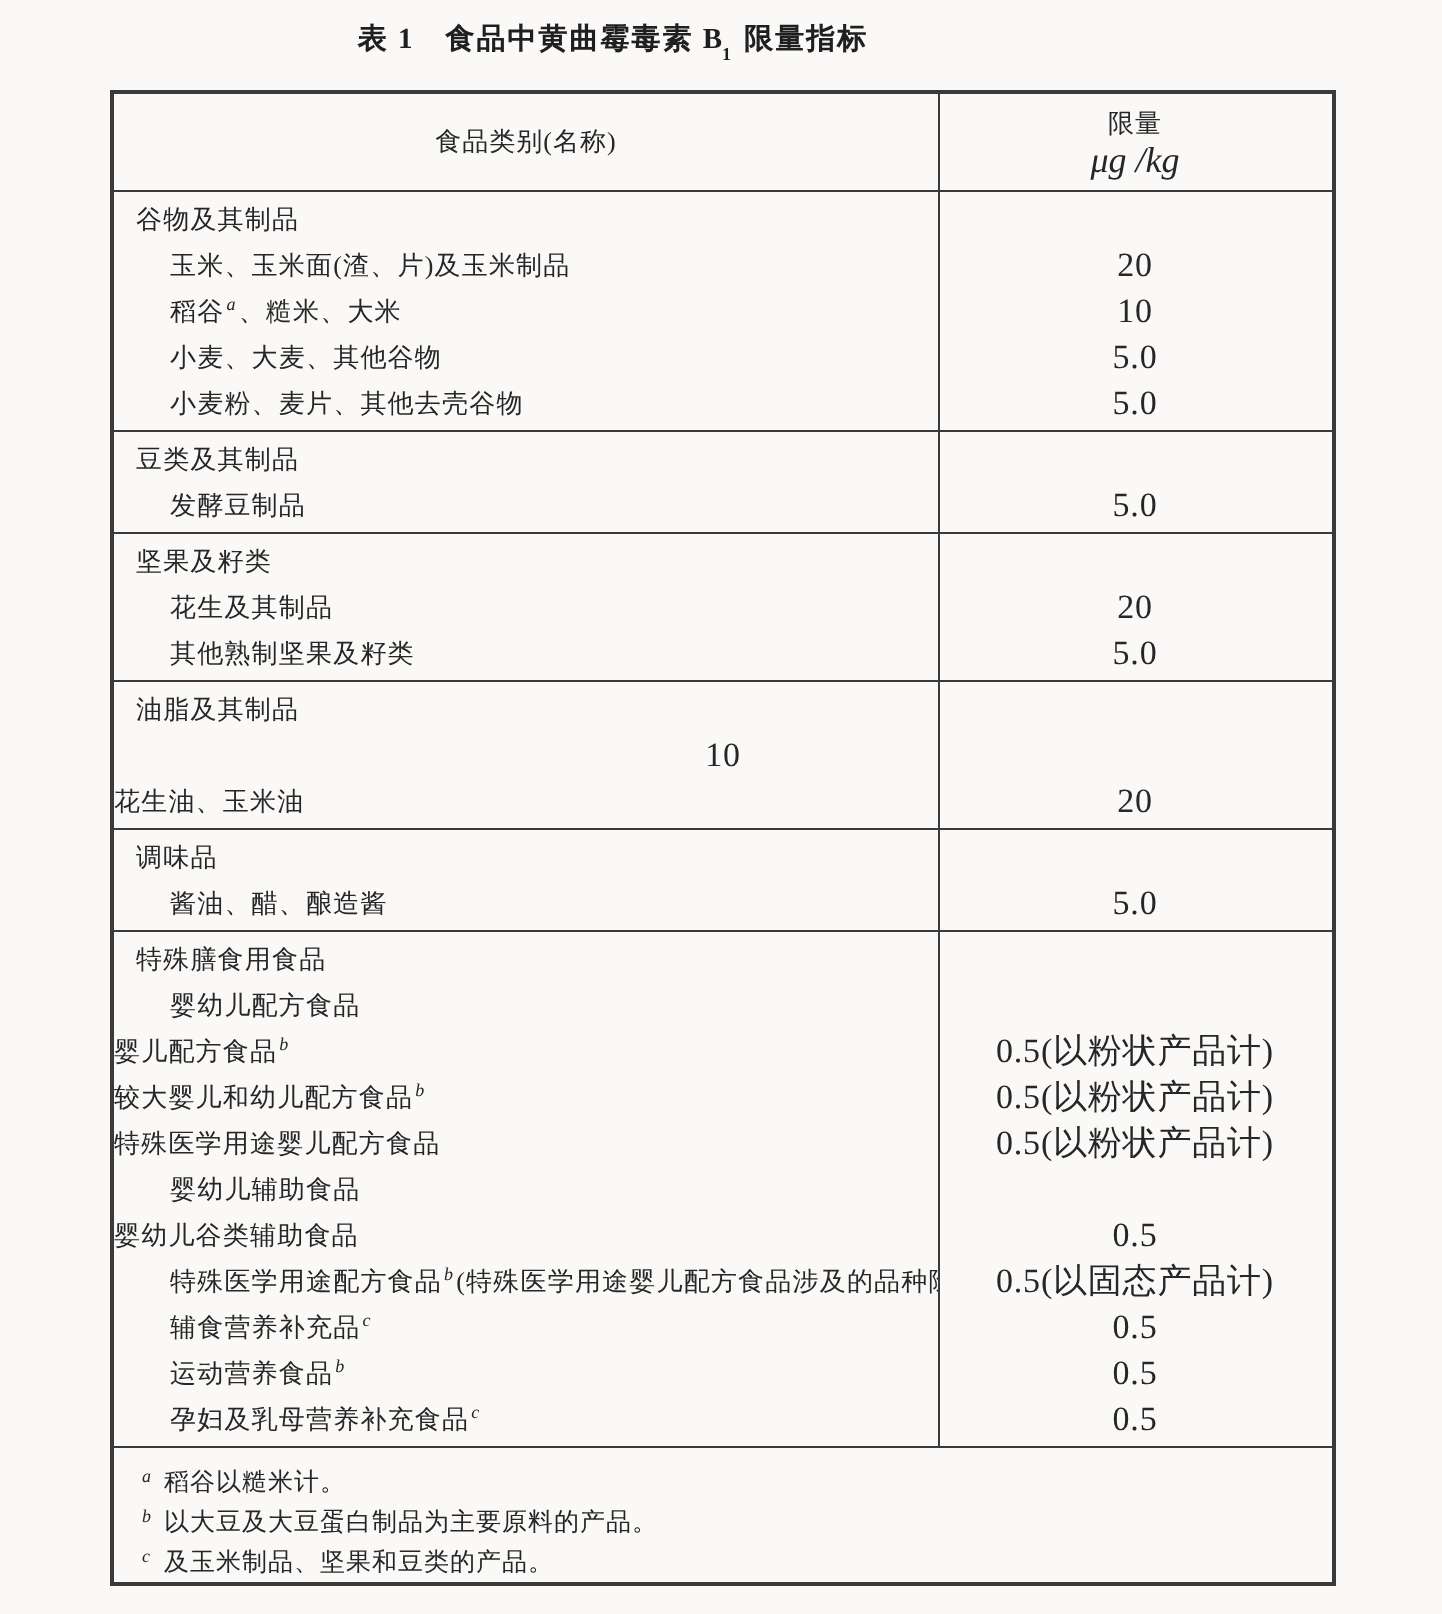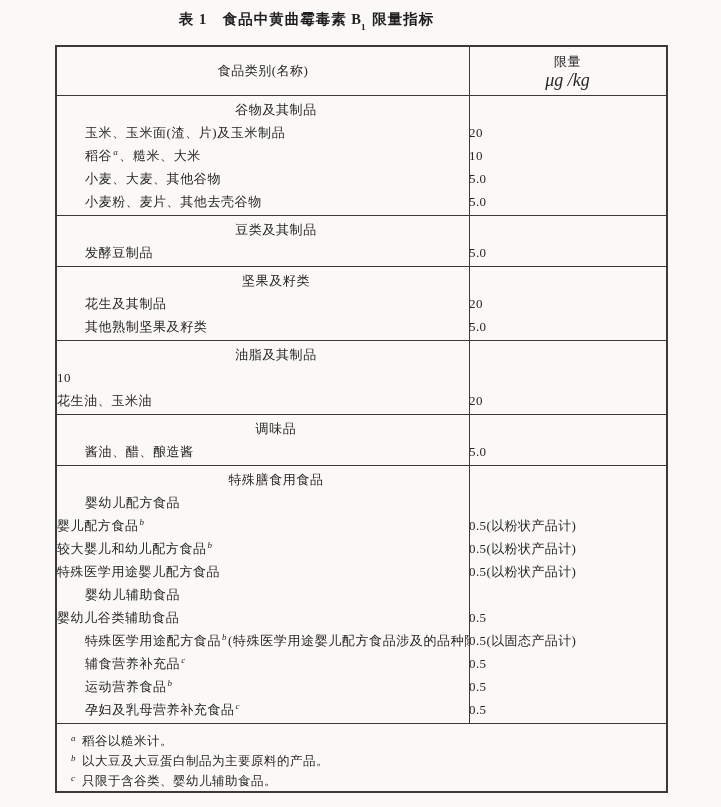--- a/index.html
+++ b/index.html
@@ -100,26 +100,27 @@
     white-space: nowrap;
     overflow: hidden;
   }
   .lbl .sup, .fn-sup {
     font-size: 9px;
     font-style: italic;
     position: relative;
     top: -4px;
     padding: 0 1px;
   }
-  .ind0 { padding-left: 28px; justify-content: center; }
+  .ind0 { padding-left: 11px; }
   .ind1 { padding-left: 28px; }
   .ind2 { }
   .limit {
     flex: 1;
-    font-size: 13px;
+    text-align: center;
+    font-size: 17px;
     letter-spacing: 0.4px;
   }
   .footnotes {
     border-top: 1px solid #3a3a3a;
     height: 68px;
     box-sizing: border-box;
     padding: 7px 0 0 13px;
   }
   .fn-line {
     height: 20px;
@@ -369,16 +370,16 @@
       <div class="fn-line">
     <span class="fn-sup">a</span>
     <span class="fn-text">稻谷以糙米计。</span>
   </div>
       <div class="fn-line">
     <span class="fn-sup">b</span>
     <span class="fn-text">以大豆及大豆蛋白制品为主要原料的产品。</span>
   </div>
       <div class="fn-line">
     <span class="fn-sup">c</span>
-    <span class="fn-text">只限于含谷类、婴幼儿辅助食品。</span>
+    <span class="fn-text">及玉米制品、坚果和豆类的产品。</span>
   </div>
     </div>
 </div>
 
 </body></html>

